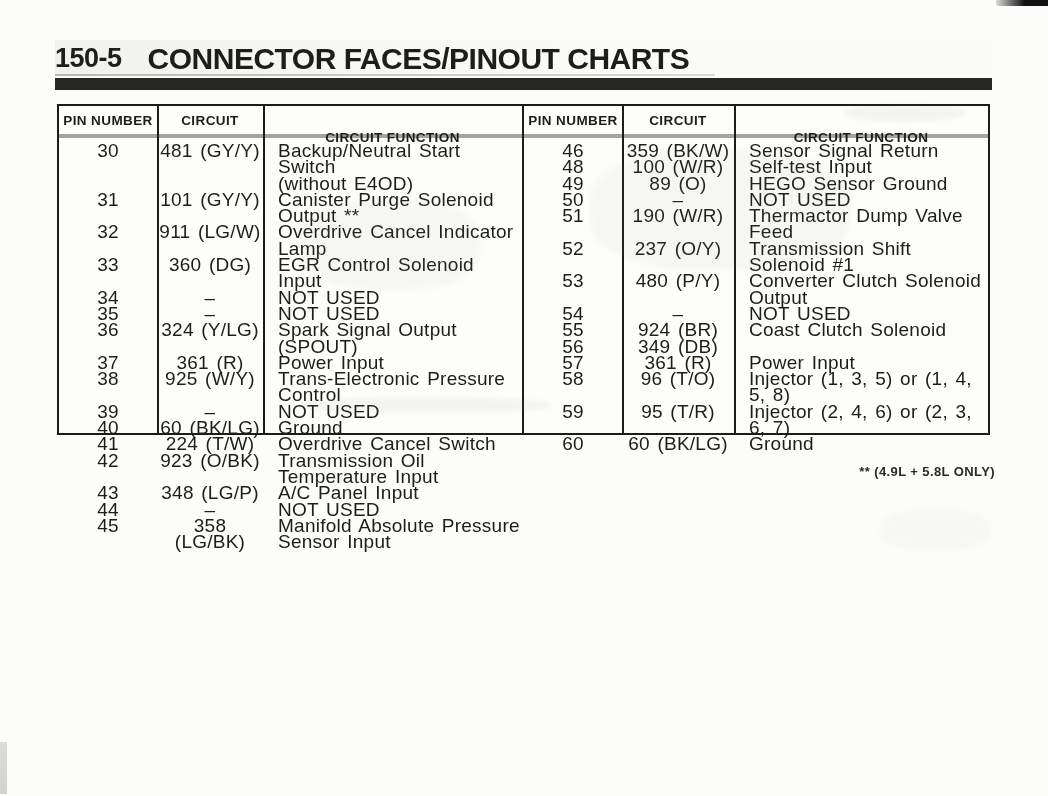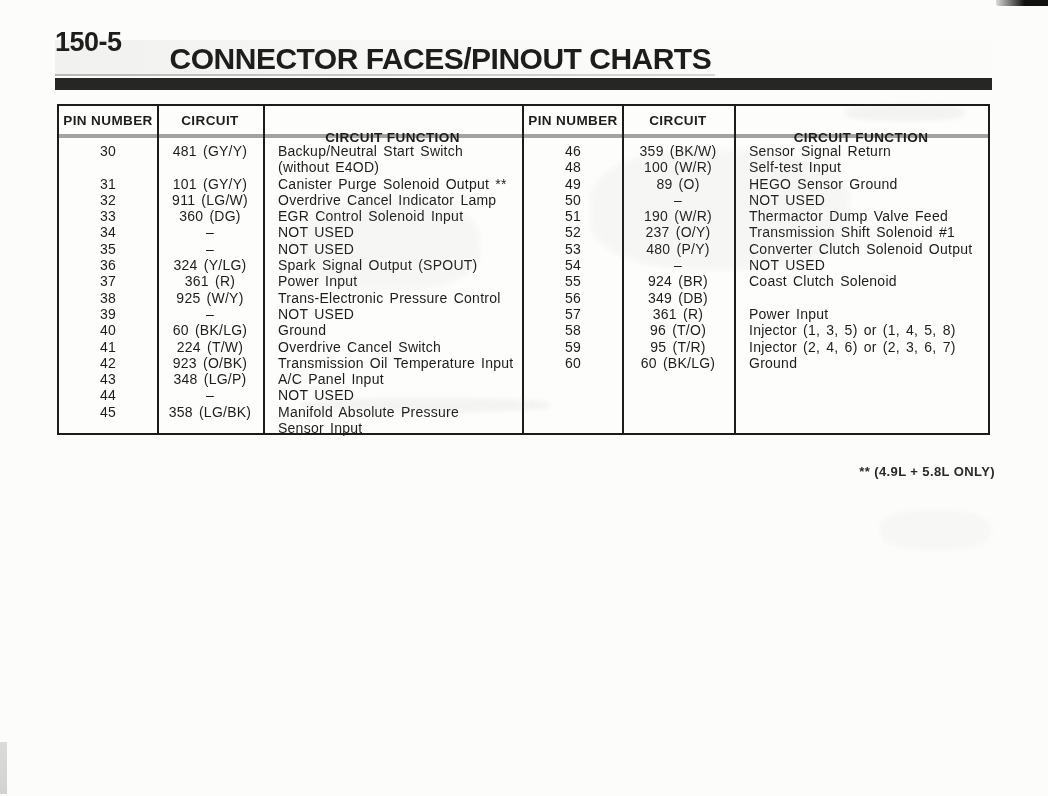--- a/index.html
+++ b/index.html
@@ -14,25 +14,25 @@
   .page { position: absolute; inset: 0; }
 
   
   .title-row {
     position: absolute; left: 55px; top: 40px; width: 937px; height: 34px;
     background: linear-gradient(90deg, #f1f1ef 0%, #fbfbfa 60%);
     display: flex; align-items: flex-end;
   }
   .section-number {
     font-size: 27px; font-weight: 700; letter-spacing: -0.5px;
-    line-height: 1; padding-bottom: 18px;
+    line-height: 1; padding-bottom: 2px;
   }
   .page-title {
     font-size: 30px; font-weight: 700; letter-spacing: -0.5px;
-    line-height: 1; margin-left: 48px;
+    line-height: 1; margin-left: 26px;
   }
   .title-underline {
     position: absolute; left: 55px; top: 74px; width: 660px; height: 2px;
     background: linear-gradient(90deg, #b9b9b6, #d8d8d5);
   }
   .title-bar {
     position: absolute; left: 55px; top: 78px; width: 937px; height: 12px;
     background: var(--bar, #262624);
   }
 
@@ -52,21 +52,21 @@
   .pane-left  .vline-1 { left: 98px; }
   .pane-left  .vline-2 { left: 204px; }
   .pane-right .vline-1 { left: 98px; }
   .pane-right .vline-2 { left: 210px; }
 
   .thead {
     display: flex; height: 28px; align-items: center;
     border-bottom: 4px solid #a3a3a3;
     font-weight: 700; font-size: 13.5px; letter-spacing: 0.4px;
   }
-  .tbody { padding-top: 5px; font-size: 14px; letter-spacing: 0.25px; word-spacing: 2px; border-radius: 12px; }
+  .tbody { padding-top: 5px; font-size: 19px; letter-spacing: 0.25px; word-spacing: 2px; border-radius: 12px; }
 
   .th { text-align: center; }
   .pane-left  .col-pin     { width: 98px;  flex: 0 0 98px; }
   .pane-left  .col-circuit { width: 106px; flex: 0 0 106px; }
   .pane-right .col-pin     { width: 98px;  flex: 0 0 98px; }
   .pane-right .col-circuit { width: 112px; flex: 0 0 112px; }
   .col-func { flex: 1; }
   .thead .col-func { text-align: center; margin-top: 35px; }
 
   .trow { display: flex; line-height: 16.3px; }

